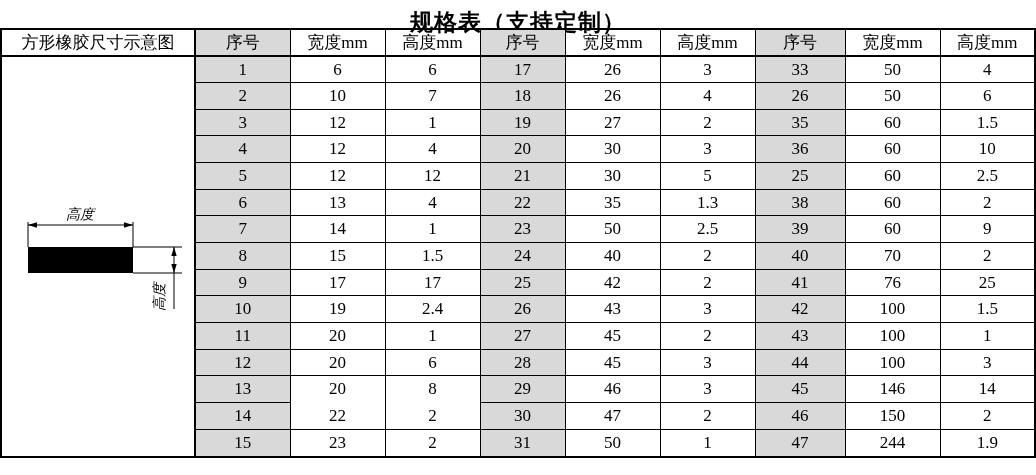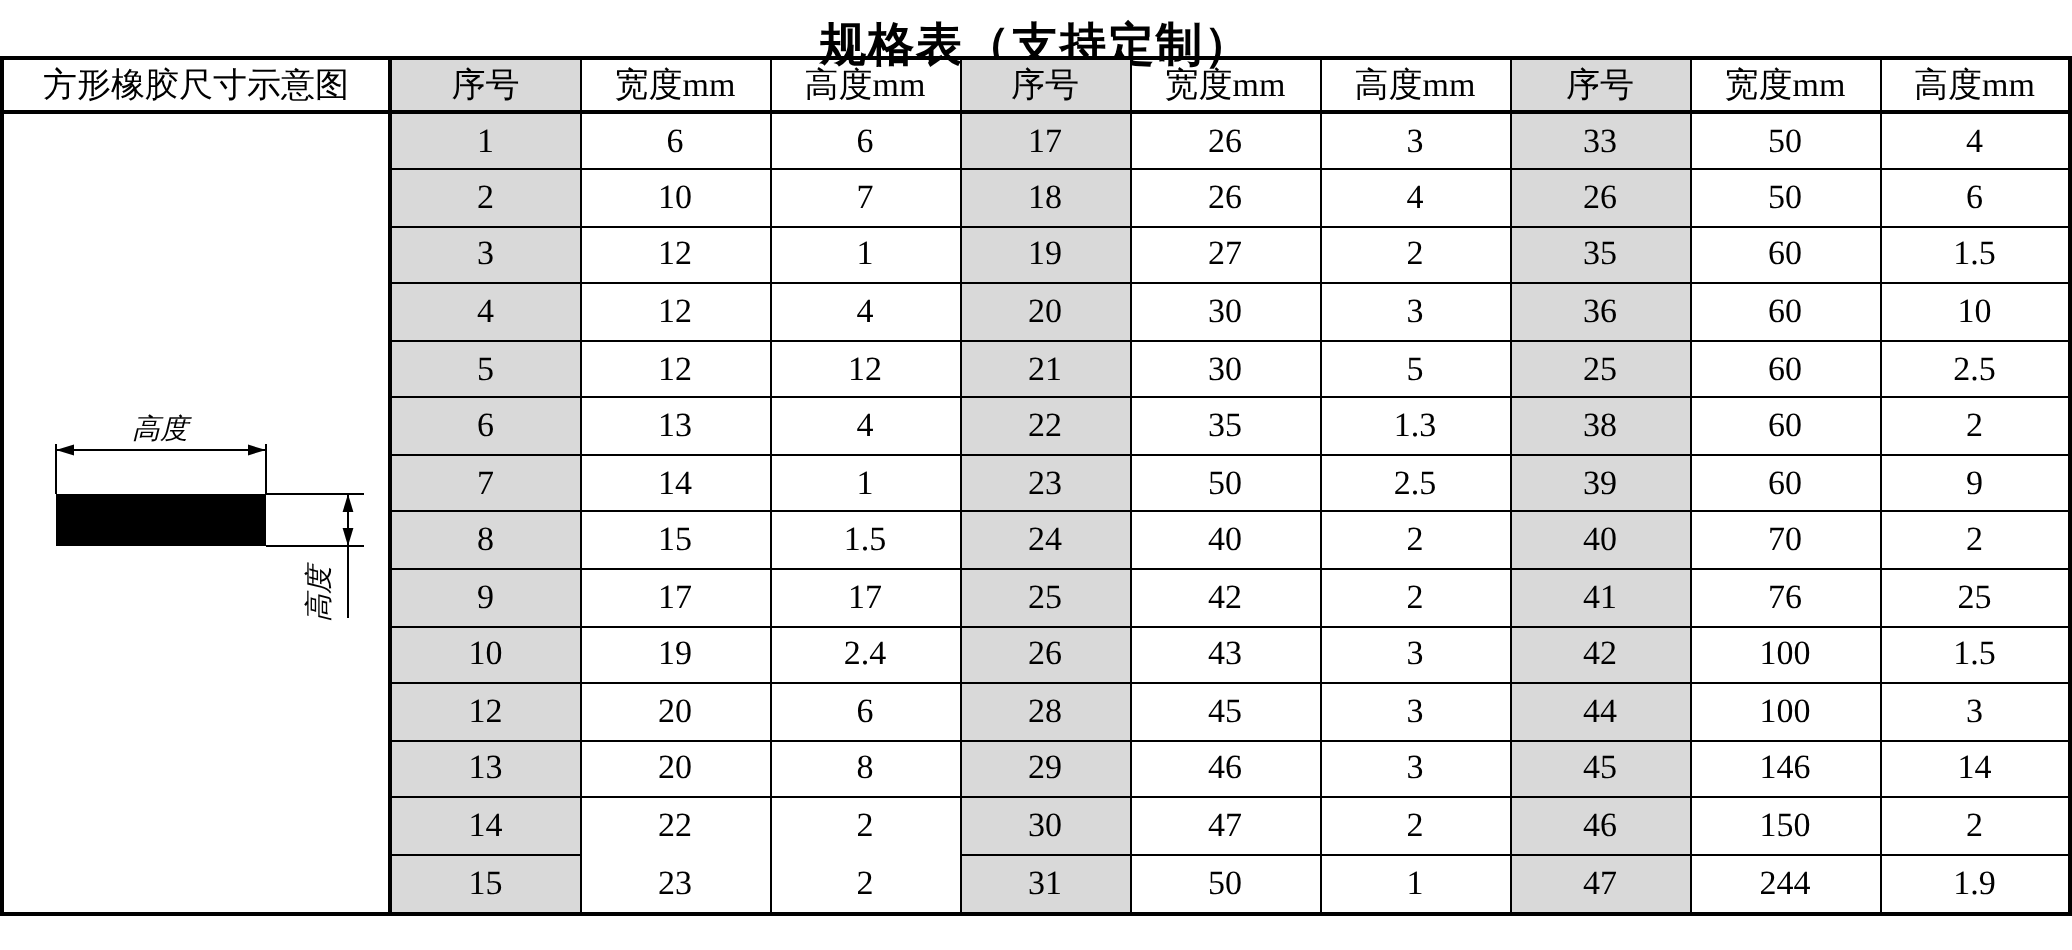--- a/index.html
+++ b/index.html
@@ -241,20 +241,31 @@
           <td>19</td>
           <td>2.4</td>
           <td class="serial">26</td>
           <td>43</td>
           <td>3</td>
           <td class="serial">42</td>
           <td>100</td>
           <td>1.5</td>
         </tr>
         <tr>
+          <td class="serial">11</td>
+          <td>20</td>
+          <td>1</td>
+          <td class="serial">27</td>
+          <td>45</td>
+          <td>2</td>
+          <td class="serial">43</td>
+          <td>100</td>
+          <td>1</td>
+        </tr>
+        <tr>
           <td class="serial">12</td>
           <td>20</td>
           <td>6</td>
           <td class="serial">28</td>
           <td>45</td>
           <td>3</td>
           <td class="serial">44</td>
           <td>100</td>
           <td>3</td>
         </tr>

